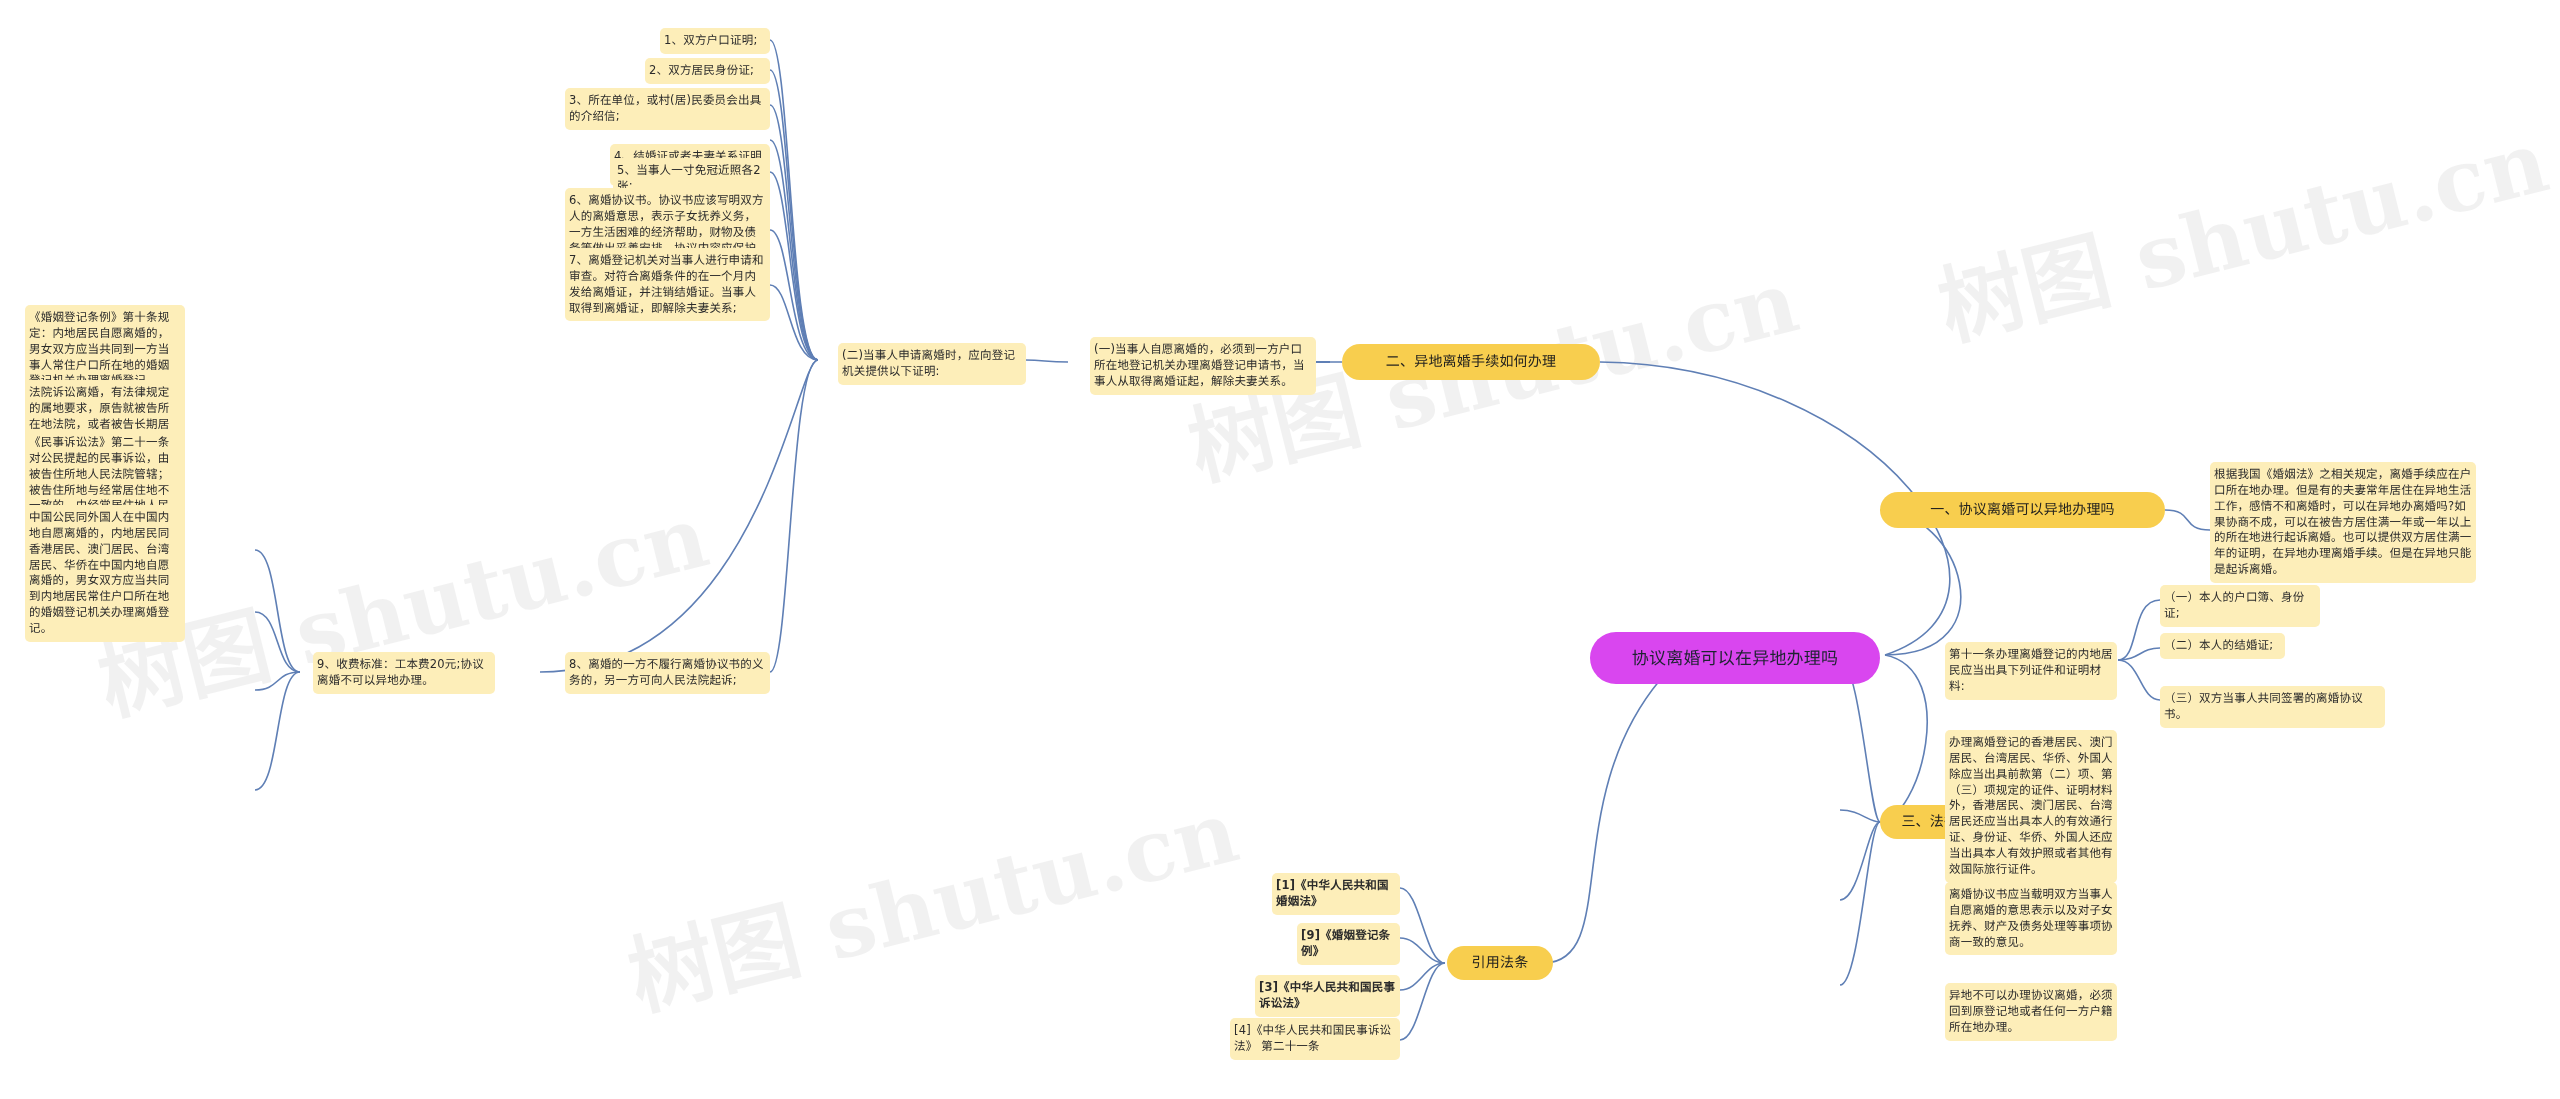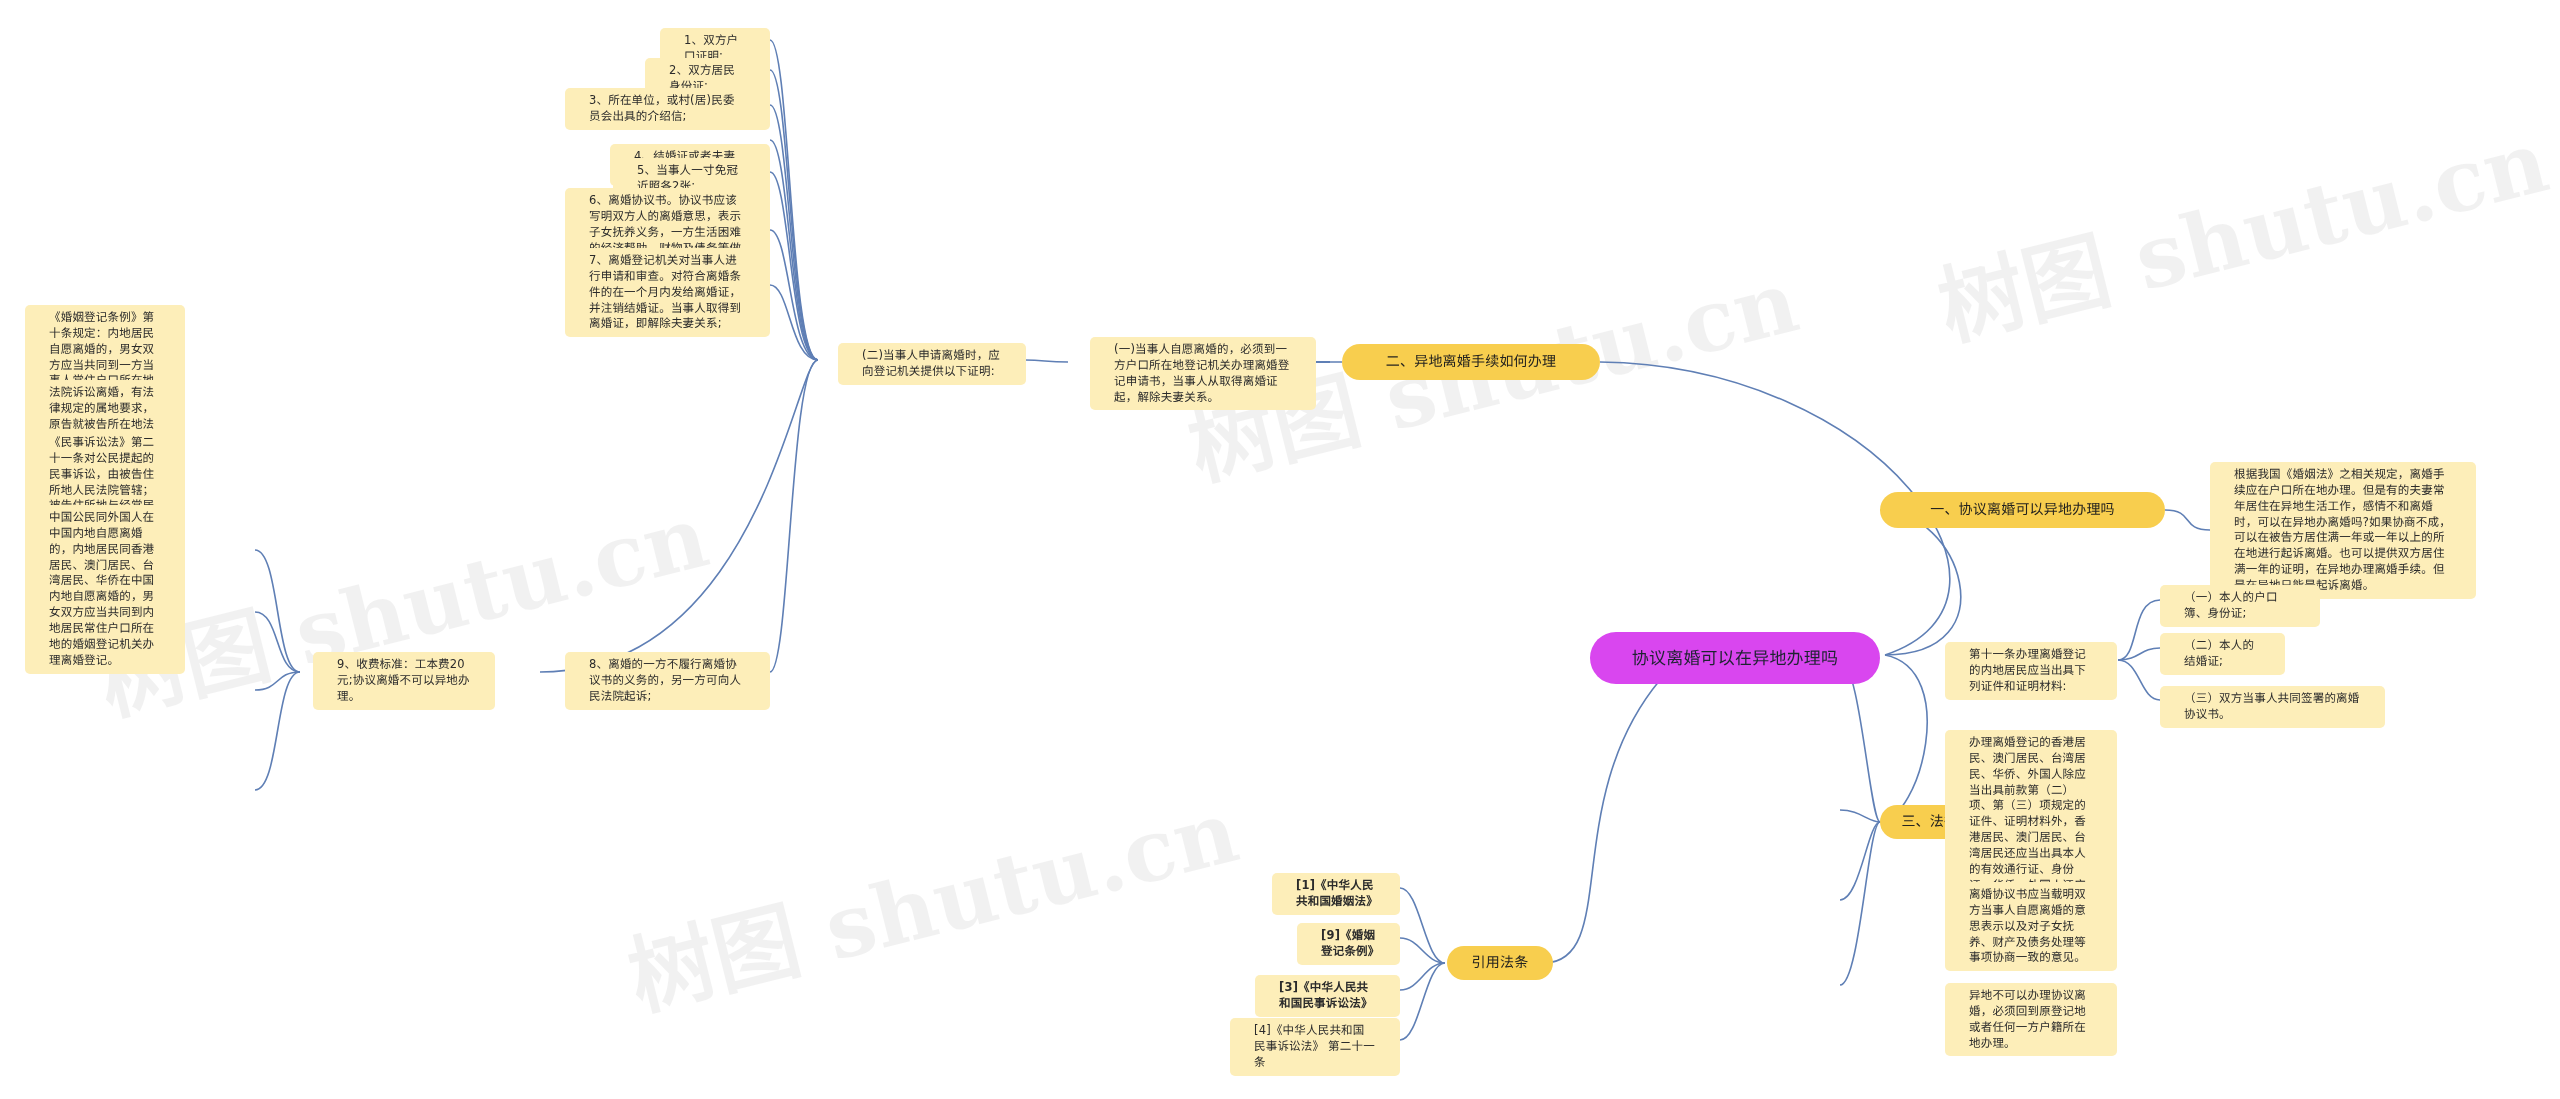--- a/index.html
+++ b/index.html
@@ -48,21 +48,21 @@
     z-index: 3;
     line-height: 1.38;
     letter-spacing: 0.2px;
     word-break: break-all;
   }
   
   .leaf {
     background: #fdeeb9;
     color: #2b2b2b;
     border-radius: 5px;
-    padding: 5px 24px;
+    padding: 5px 4px;
     font-size: 11.5px;
   }
   .leaf.c  { text-align: left; font-weight: bold; }
   
   .pill {
     background: #f8ce4e;
     color: #24231f;
     border-radius: 22px;
     padding: 0 18px;
     font-size: 14px;

